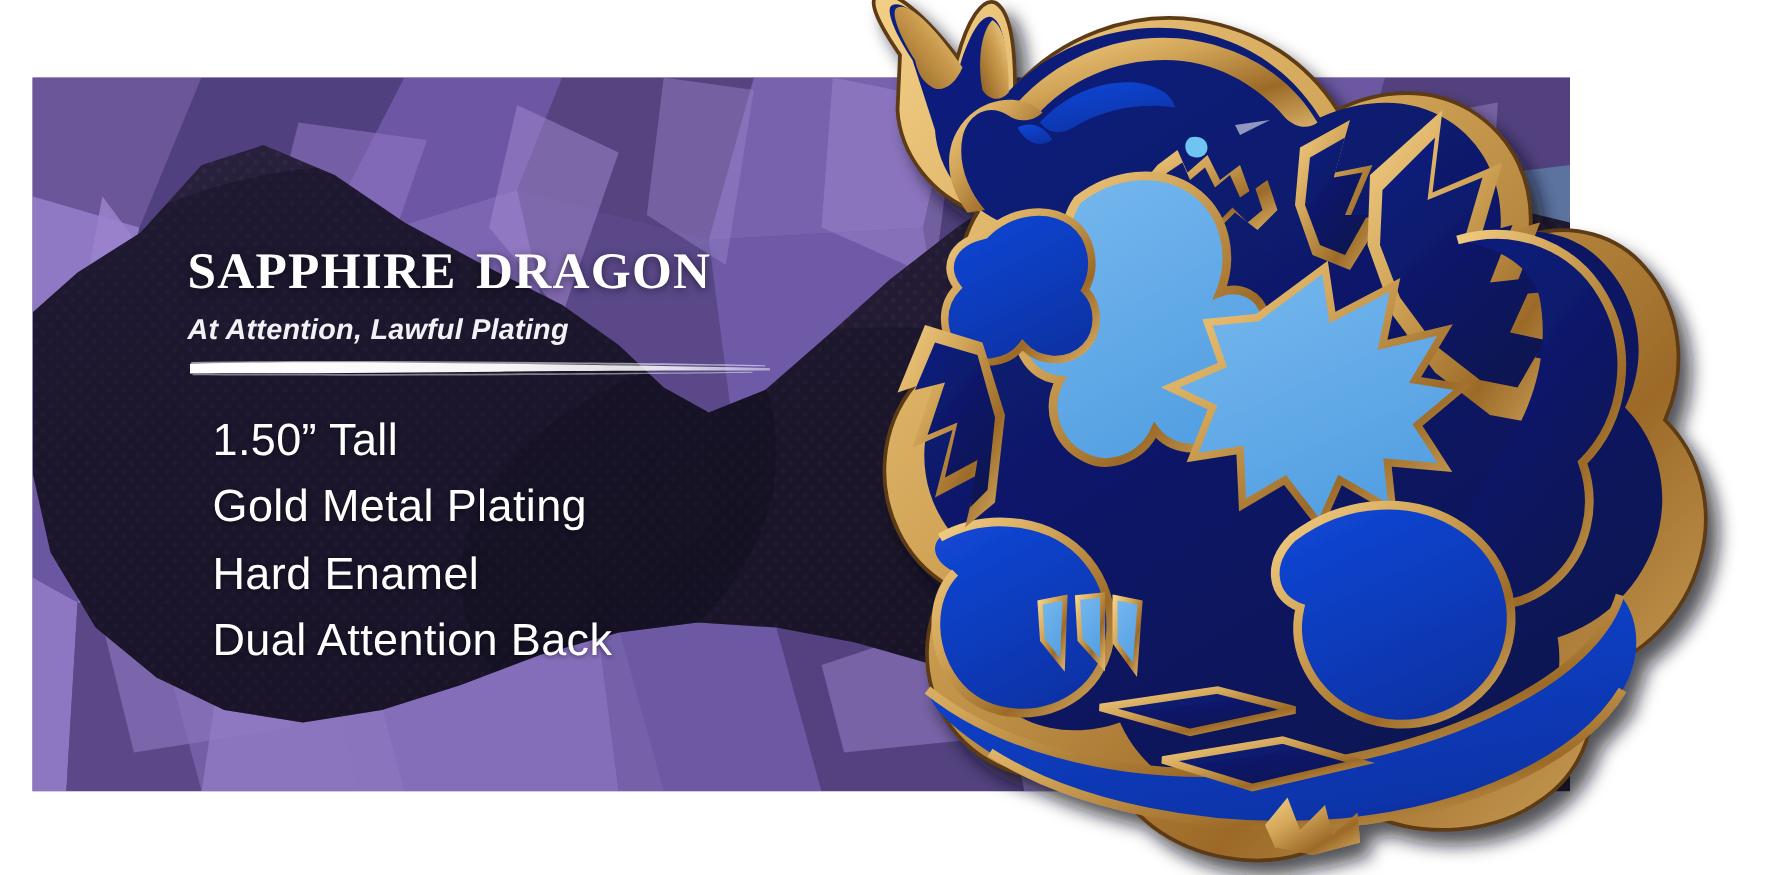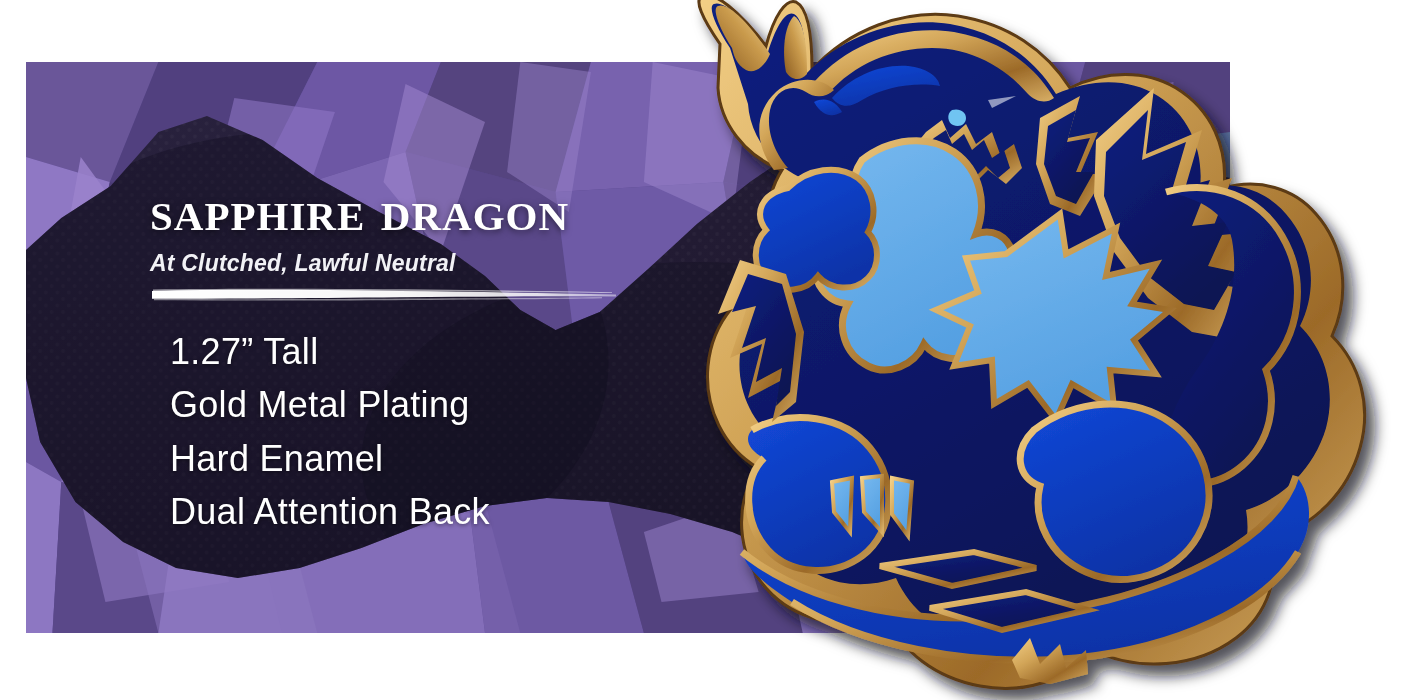--- a/index.html
+++ b/index.html
@@ -8,20 +8,21 @@
     width:1412px;height:700px;overflow:hidden;position:relative;
     font-family:"Liberation Serif",serif;
   }
   #stage{position:absolute;inset:0;width:1412px;height:700px;}
 
   
   #banner{
     position:absolute;left:26px;top:62px;width:1204px;height:571px;
     overflow:hidden;
     background:#5b4a8f;
+    padding-left:26px;
   }
   #banner .facets{position:absolute;inset:0;}
   #banner .facets svg{display:block;width:100%;height:100%;}
 
   
   #darkpanel{position:absolute;left:0;top:0;width:100%;height:100%;}
   #darkpanel svg{display:block;width:100%;height:100%;}
 
   
   #textblock{
@@ -185,21 +186,21 @@
           <ellipse cx="300" cy="300" rx="360" ry="230" fill="#0f0b1c" opacity=".35"></ellipse>
           <ellipse cx="760" cy="400" rx="380" ry="200" fill="#0d0a18" opacity=".25"></ellipse>
         </g>
       </svg>
     </div>
 
     <div id="textblock">
 
       <h1 id="title">Sapphire Dragon</h1>
 
-      <div id="subtitle">At Clutched, Lawful Neutral</div>
+      <div id="subtitle">At Attention, Lawful Plating</div>
 
       <svg id="divider" viewBox="0 0 468 22" preserveAspectRatio="none">
         <defs>
           <linearGradient id="brushg" x1="0" y1="0" x2="1" y2="0">
             <stop offset="0" stop-color="#ffffff" stop-opacity="1"></stop>
             <stop offset=".55" stop-color="#ffffff" stop-opacity=".96"></stop>
             <stop offset=".84" stop-color="#ffffff" stop-opacity=".82"></stop>
             <stop offset="1" stop-color="#ffffff" stop-opacity=".45"></stop>
           </linearGradient>
         </defs>
@@ -207,21 +208,21 @@
                  L466,11.4 C400,11.2 330,11.4 250,12.3
                  C170,13.2 80,13.6 2,13.8 Z" fill="url(#brushg)"></path>
         <path d="M3,4.6 C90,3.2 200,3.9 300,4.8 C370,5.4 420,6.2 462,7.2
                  L462,8.1 C420,7.5 370,7 300,6.6 C200,6.1 90,5.6 3,5.9 Z" fill="#ffffff" opacity=".55"></path>
         <path d="M4,14.1 C90,14.3 190,14.1 280,13.6 C350,13.2 410,12.8 452,12.3
                  L452,13.2 C410,13.9 350,14.5 280,15 C190,15.6 90,15.7 4,15.2 Z" fill="#ffffff" opacity=".45"></path>
         <path d="M8,8.5 L140,8.9 L140,9.6 L8,9.3 Z" fill="#ffffff" opacity=".35"></path>
       </svg>
 
       <ul id="features">
-        <li>1.27” Tall</li>
+        <li>1.50” Tall</li>
         <li>Gold Metal Plating</li>
         <li>Hard Enamel</li>
         <li>Dual Attention Back</li>
       </ul>
     </div>
   </div>
 
   <div id="dragon">
     <svg viewBox="0 0 776 708" preserveAspectRatio="xMidYMid meet">
       <defs>

